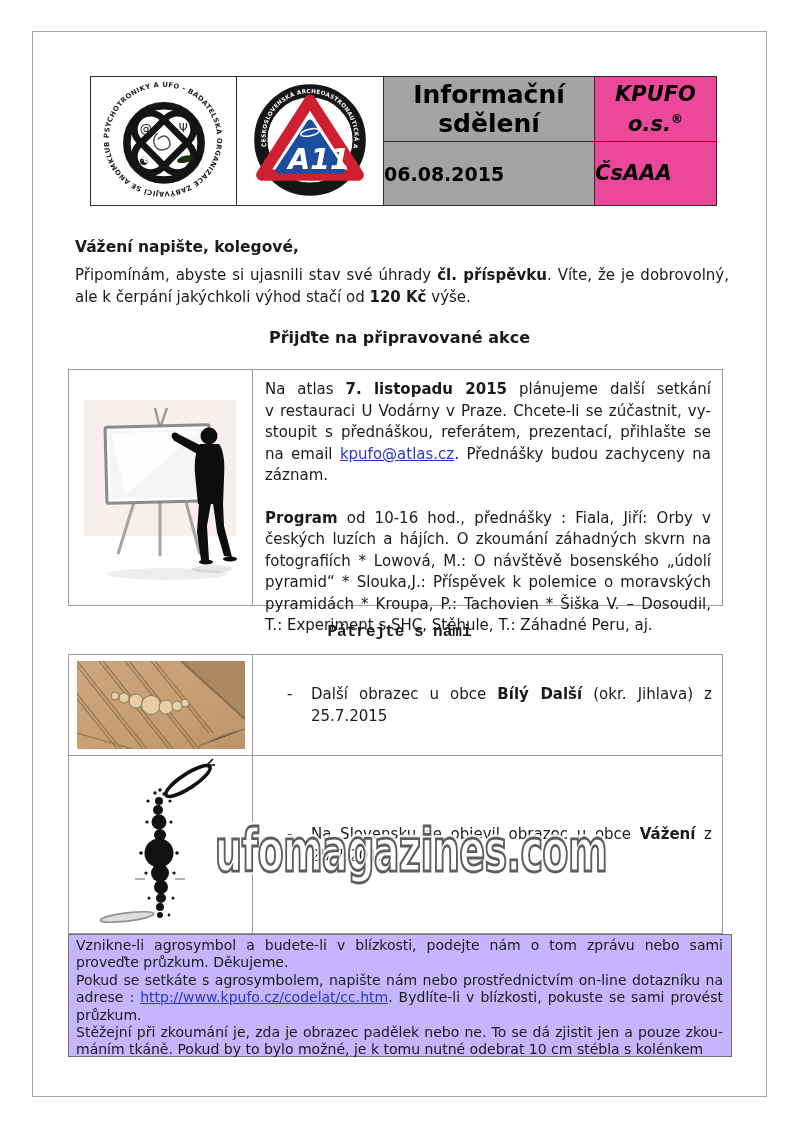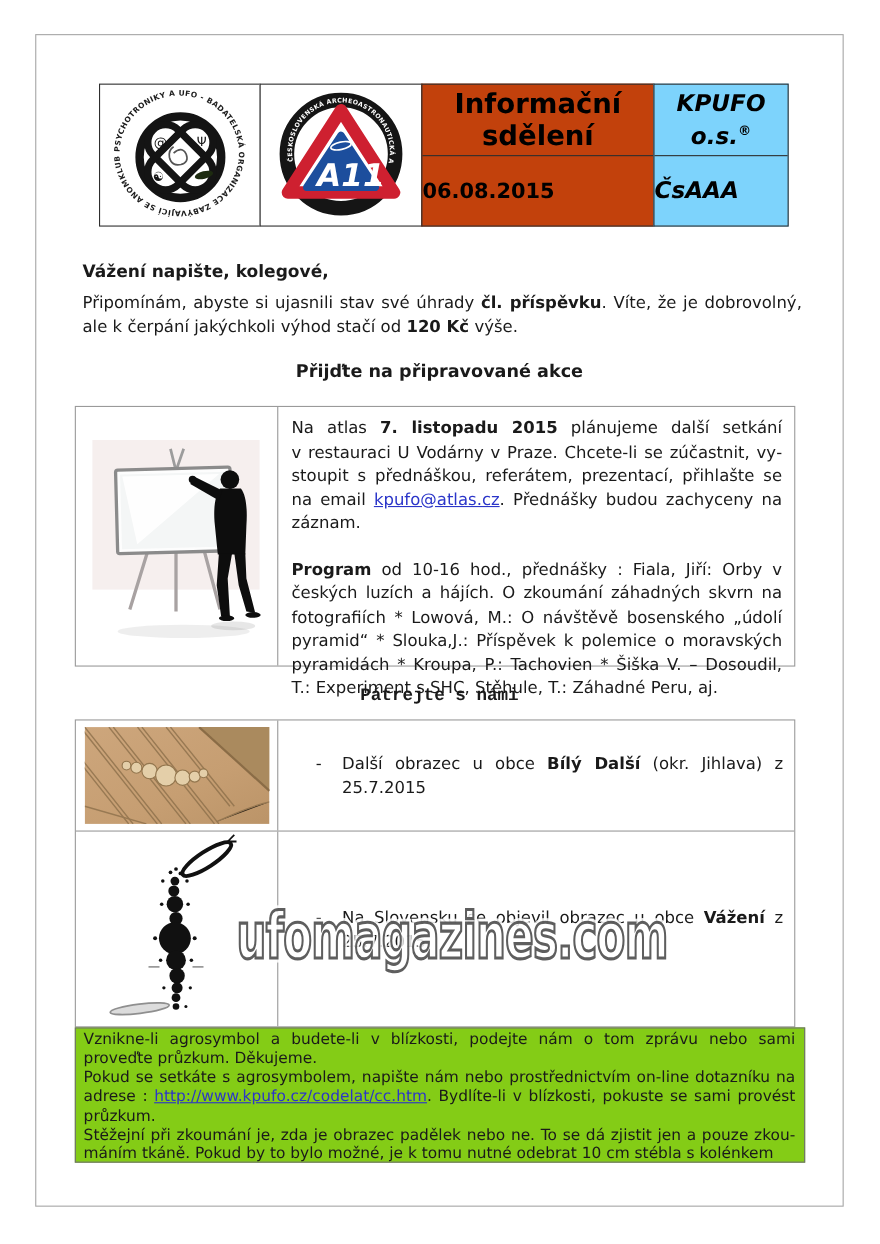--- a/index.html
+++ b/index.html
@@ -16,22 +16,22 @@
   .hcell{border:1px solid #2e2e2e;margin-left:-1px;box-sizing:border-box;height:130px;background:#fff;
          display:flex;align-items:center;justify-content:center;}
   .hcell.first{margin-left:0;}
   .hc1{width:147px;}
   .hc2{width:148px;}
   .hc3{width:212px;flex-direction:column;padding:0;align-items:stretch;}
   .hc4{width:123px;flex-direction:column;padding:0;align-items:stretch;}
   .subtop{height:65px;box-sizing:border-box;border-bottom:1px solid #2e2e2e;
           display:flex;flex-direction:column;align-items:center;justify-content:center;}
   .subbot{height:63px;display:flex;align-items:center;justify-content:flex-start;}
-  .bg-cyan{background:#c2410c;}
-  .bg-lav{background:#7dd3fc;}
+  .bg-cyan{background:#a3a3a3;}
+  .bg-lav{background:#ec4899;}
   .doc-title{font-size:25px;font-weight:bold;line-height:29px;text-align:center;color:#000;}
   .doc-date{font-size:19px;font-weight:bold;color:#000;}
   .org{font-size:21px;font-weight:bold;font-style:italic;color:#000;text-align:center;line-height:25px;}
   .org sup{font-size:12px;}
   
   .greet{position:absolute;left:42px;top:206px;width:654px;}
   .sal{font-size:15.5px;font-weight:bold;margin:0 0 9px 0;}
   .jp{font-size:15px;line-height:21.5px;text-align:justify;margin:0;}
   .b{font-weight:bold;}
   .lnk{color:#2b35c9;text-decoration:underline;cursor:pointer;}
@@ -49,21 +49,21 @@
   .tbl2{top:622px;height:280px;display:flex;flex-direction:column;}
   .t2row{display:flex;box-sizing:border-box;}
   .t2r1{height:101px;border-bottom:1px solid #9a9a9a;}
   .t2r2{flex:1;}
   .t2-right{flex:1;display:flex;align-items:center;box-sizing:border-box;padding:6px 10px 6px 34px;}
   .li{display:flex;width:100%;font-size:15px;line-height:22px;}
   .li .bullet{width:24px;flex:none;}
   .li .litext{flex:1;text-align:justify;}
   
   .footbox{position:absolute;left:35px;top:902px;width:664px;height:123px;box-sizing:border-box;
-           border:1px solid #707070;padding:2px 8px 2px 7px;background:#84cc16;}
+           border:1px solid #707070;padding:2px 8px 2px 7px;background:#c4b5fd;}
   .footbox p{margin:0;font-size:14px;line-height:17.4px;text-align:justify;}
   
   .wm{position:absolute;left:176px;top:781px;pointer-events:none;z-index:30;}
   
   .imgpad{padding:5px;}
   svg{display:block;}
 </style>
 </head>
 <body>
 

